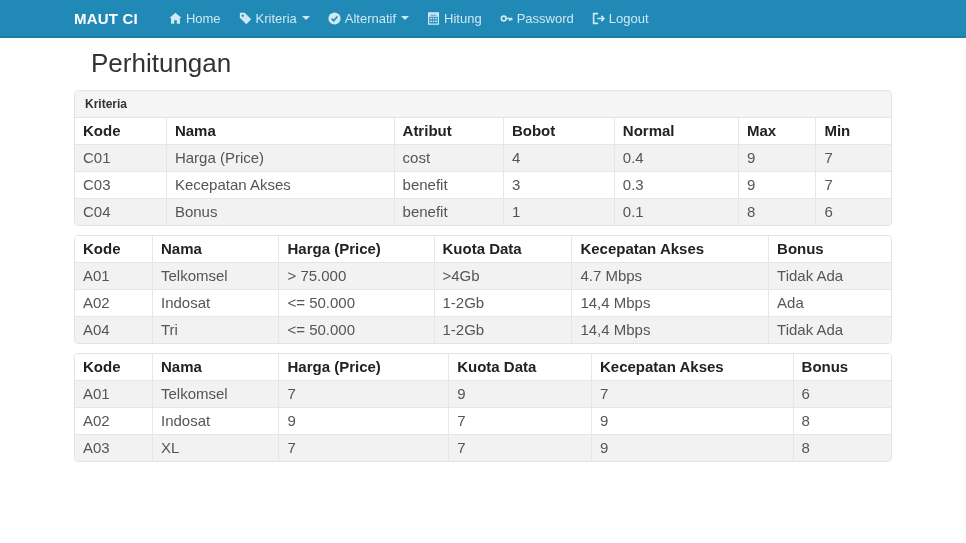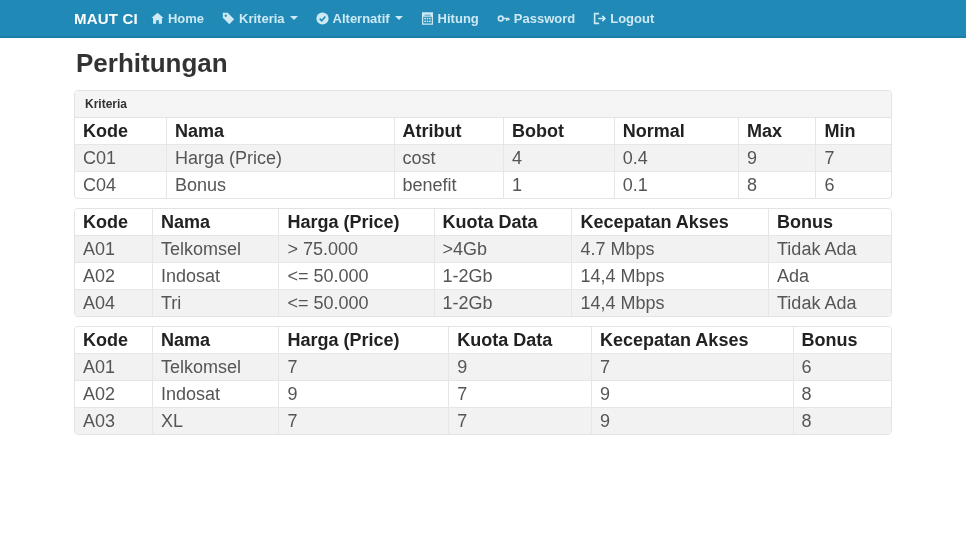--- a/index.html
+++ b/index.html
@@ -11,50 +11,50 @@
   
   .navbar{
     height:36px;background:#2089b5;border-bottom:2px solid #1d7da7;
     display:flex;align-items:stretch;
   }
   .nav-inner{
     width:818px;margin:0 auto;display:flex;align-items:center;
   }
   .brand{
     color:#ffffff;font-weight:bold;font-size:15px;text-decoration:none;
-    margin-right:4px;letter-spacing:.2px;cursor:pointer;
+    margin-right:22px;letter-spacing:.2px;cursor:pointer;
   }
   ul.nav{list-style:none;margin:0;padding:0;display:flex;align-items:center;height:100%;}
-  ul.nav li{display:flex;align-items:center;height:100%;font-weight:bold;}
+  ul.nav li{display:flex;align-items:center;height:100%;}
   ul.nav a{
     color:#cde9f4;font-size:13px;text-decoration:none;display:flex;align-items:center;
     padding:0 9px;height:100%;cursor:pointer;
   }
   .nav-icon{display:inline-flex;margin-right:4px;line-height:0;}
   .nav-icon svg{display:block;}
   .caret{
     display:inline-block;margin-left:5px;width:0;height:0;
     border-left:4px solid transparent;border-right:4px solid transparent;
     border-top:4px solid #cde9f4;
   }
   
   .container{width:818px;margin:0 auto;}
   h1.page-title{
-    font-size:26px;font-weight:700;color:#333333;margin:10px 0 12px 2px;line-height:30px;
+    font-size:26px;font-weight:400;color:#333333;margin:10px 0 12px 17px;line-height:30px;
   }
   
   .panel{
     background:#ffffff;border:1px solid #e3e3e3;border-radius:4px;
     margin-bottom:9px;overflow:hidden;
   }
   .panel-heading{
     background:#f5f5f5;border-bottom:1px solid #e3e3e3;
     padding:6px 10px;font-size:12px;font-weight:bold;color:#333333;line-height:14px;
   }
-  table{width:100%;border-collapse:collapse;table-layout:fixed;font-size:18px;}
+  table{width:100%;border-collapse:collapse;table-layout:fixed;font-size:15px;}
   th{
     text-align:left;font-weight:bold;color:#222222;
     padding:6px 8px;line-height:14px;border:1px solid #e6e6e6;
     border-top:none;background:#ffffff;
   }
   td{
     color:#555555;padding:6px 8px;line-height:14px;border:1px solid #e6e6e6;
   }
   table tr th:first-child, table tr td:first-child{border-left:none;}
   table tr th:last-child, table tr td:last-child{border-right:none;}
@@ -173,20 +173,29 @@
           <tr>
             <td>C01</td>
             <td>Harga (Price)</td>
             <td>cost</td>
             <td>4</td>
             <td>0.4</td>
             <td>9</td>
             <td>7</td>
           </tr>
           <tr>
+            <td>C03</td>
+            <td>Kecepatan Akses</td>
+            <td>benefit</td>
+            <td>3</td>
+            <td>0.3</td>
+            <td>9</td>
+            <td>7</td>
+          </tr>
+          <tr>
             <td>C04</td>
             <td>Bonus</td>
             <td>benefit</td>
             <td>1</td>
             <td>0.1</td>
             <td>8</td>
             <td>6</td>
           </tr>
         </tbody>
     </table>

